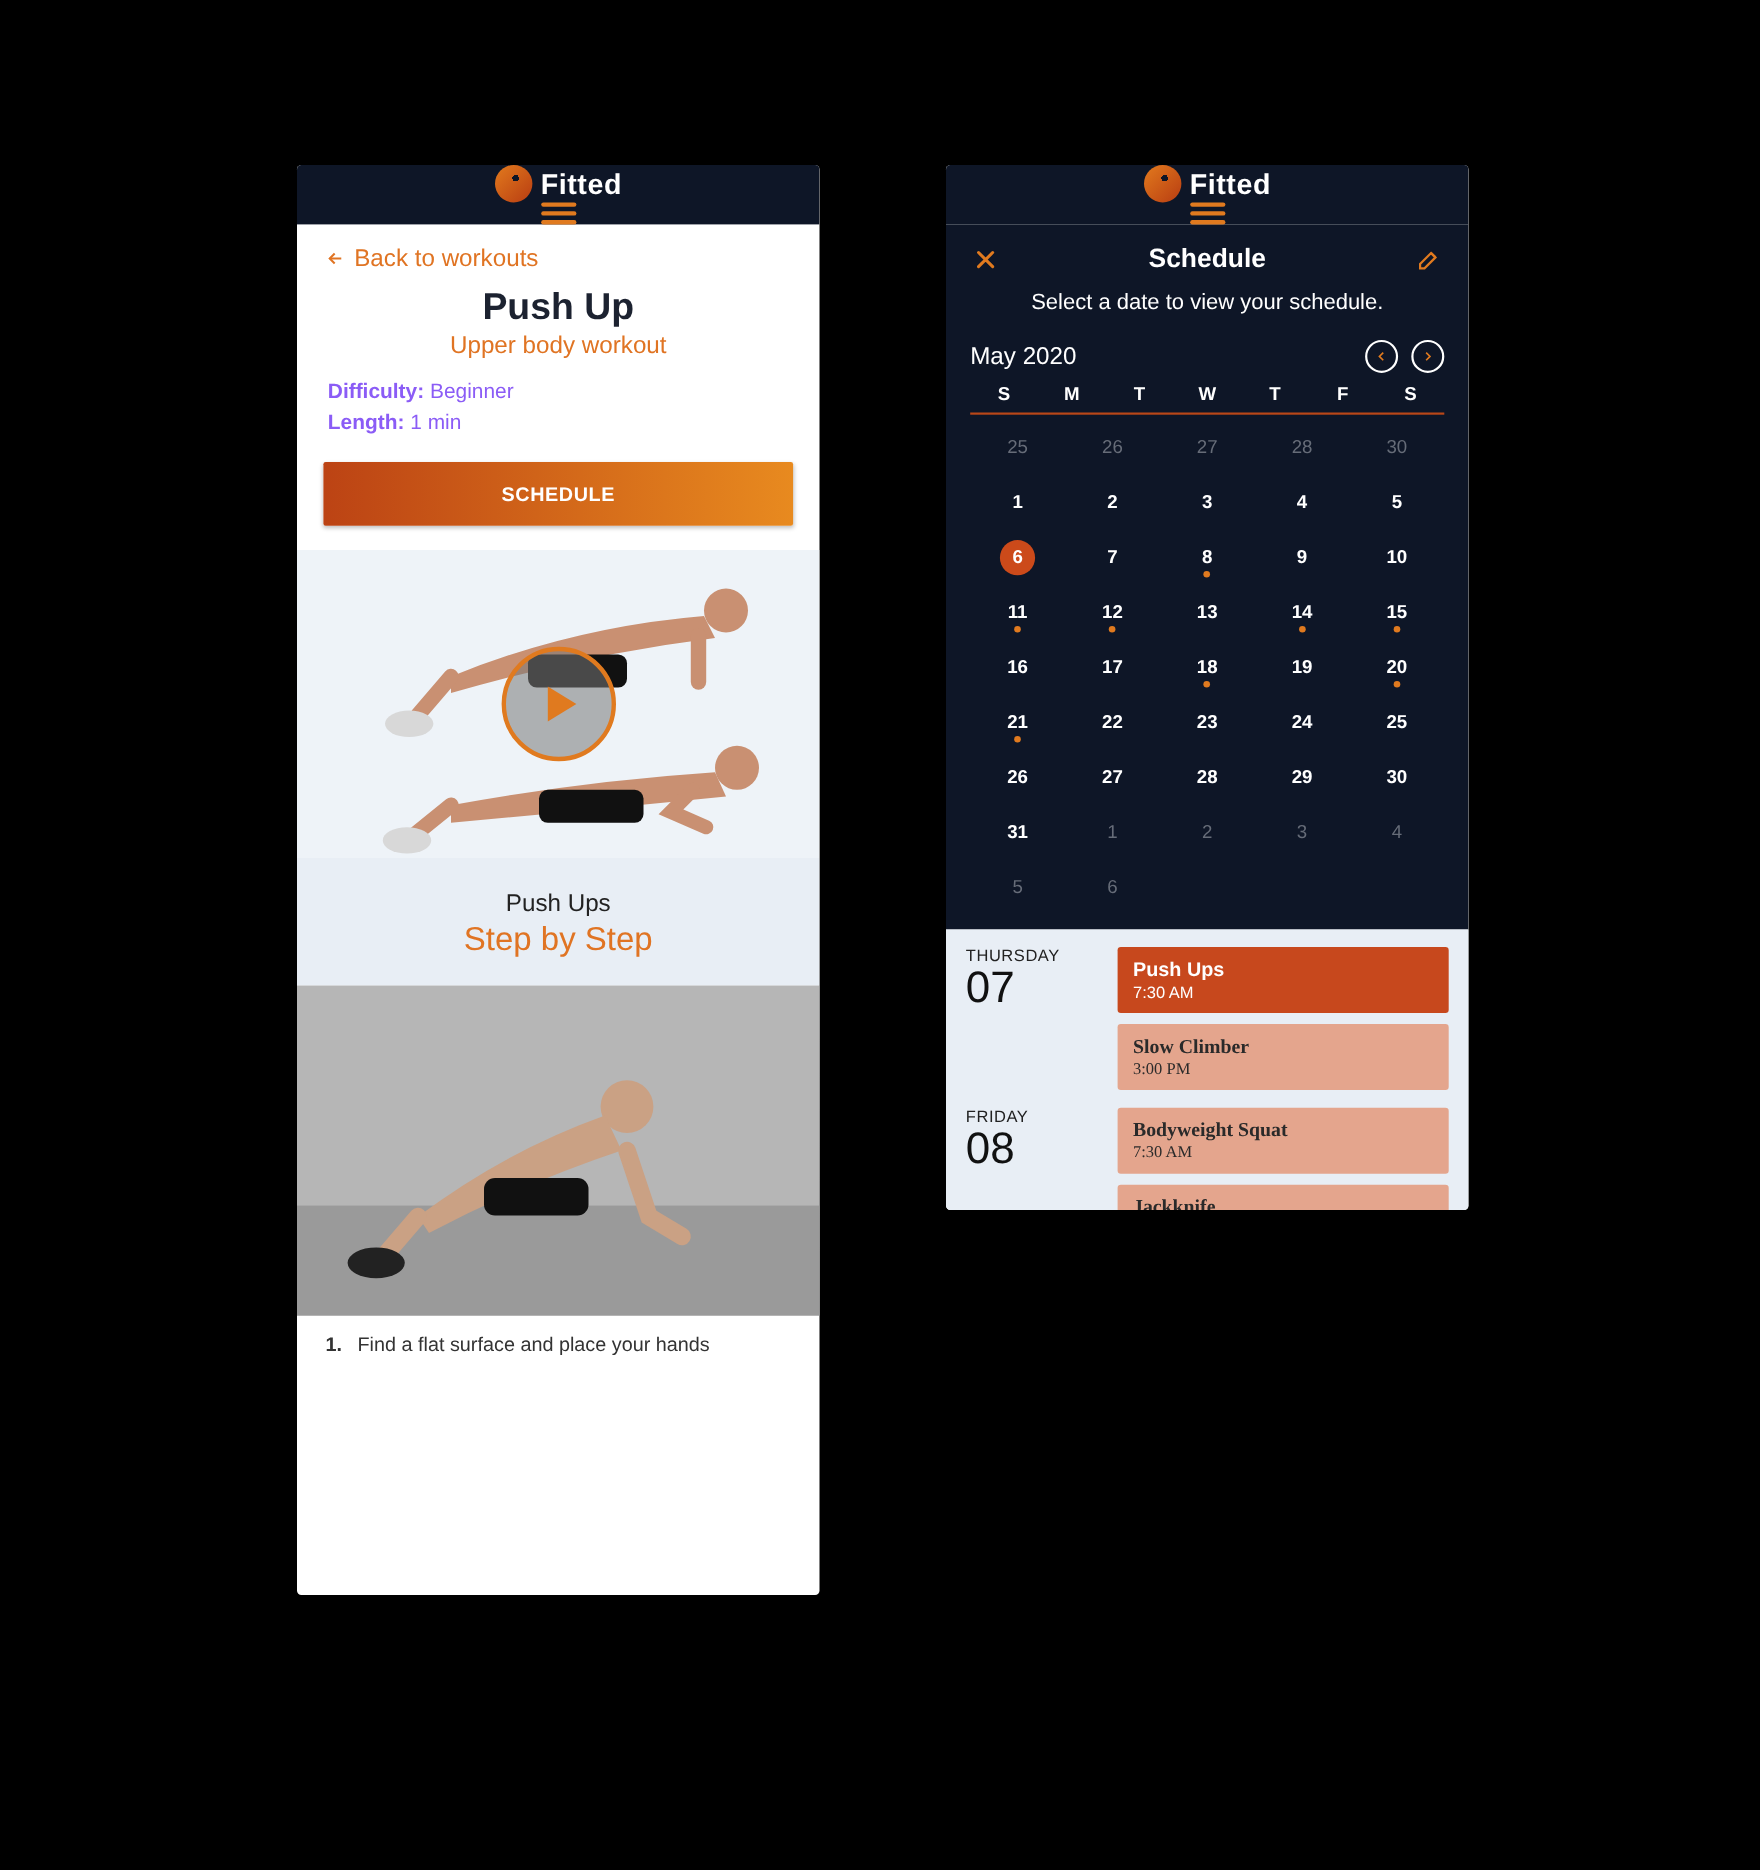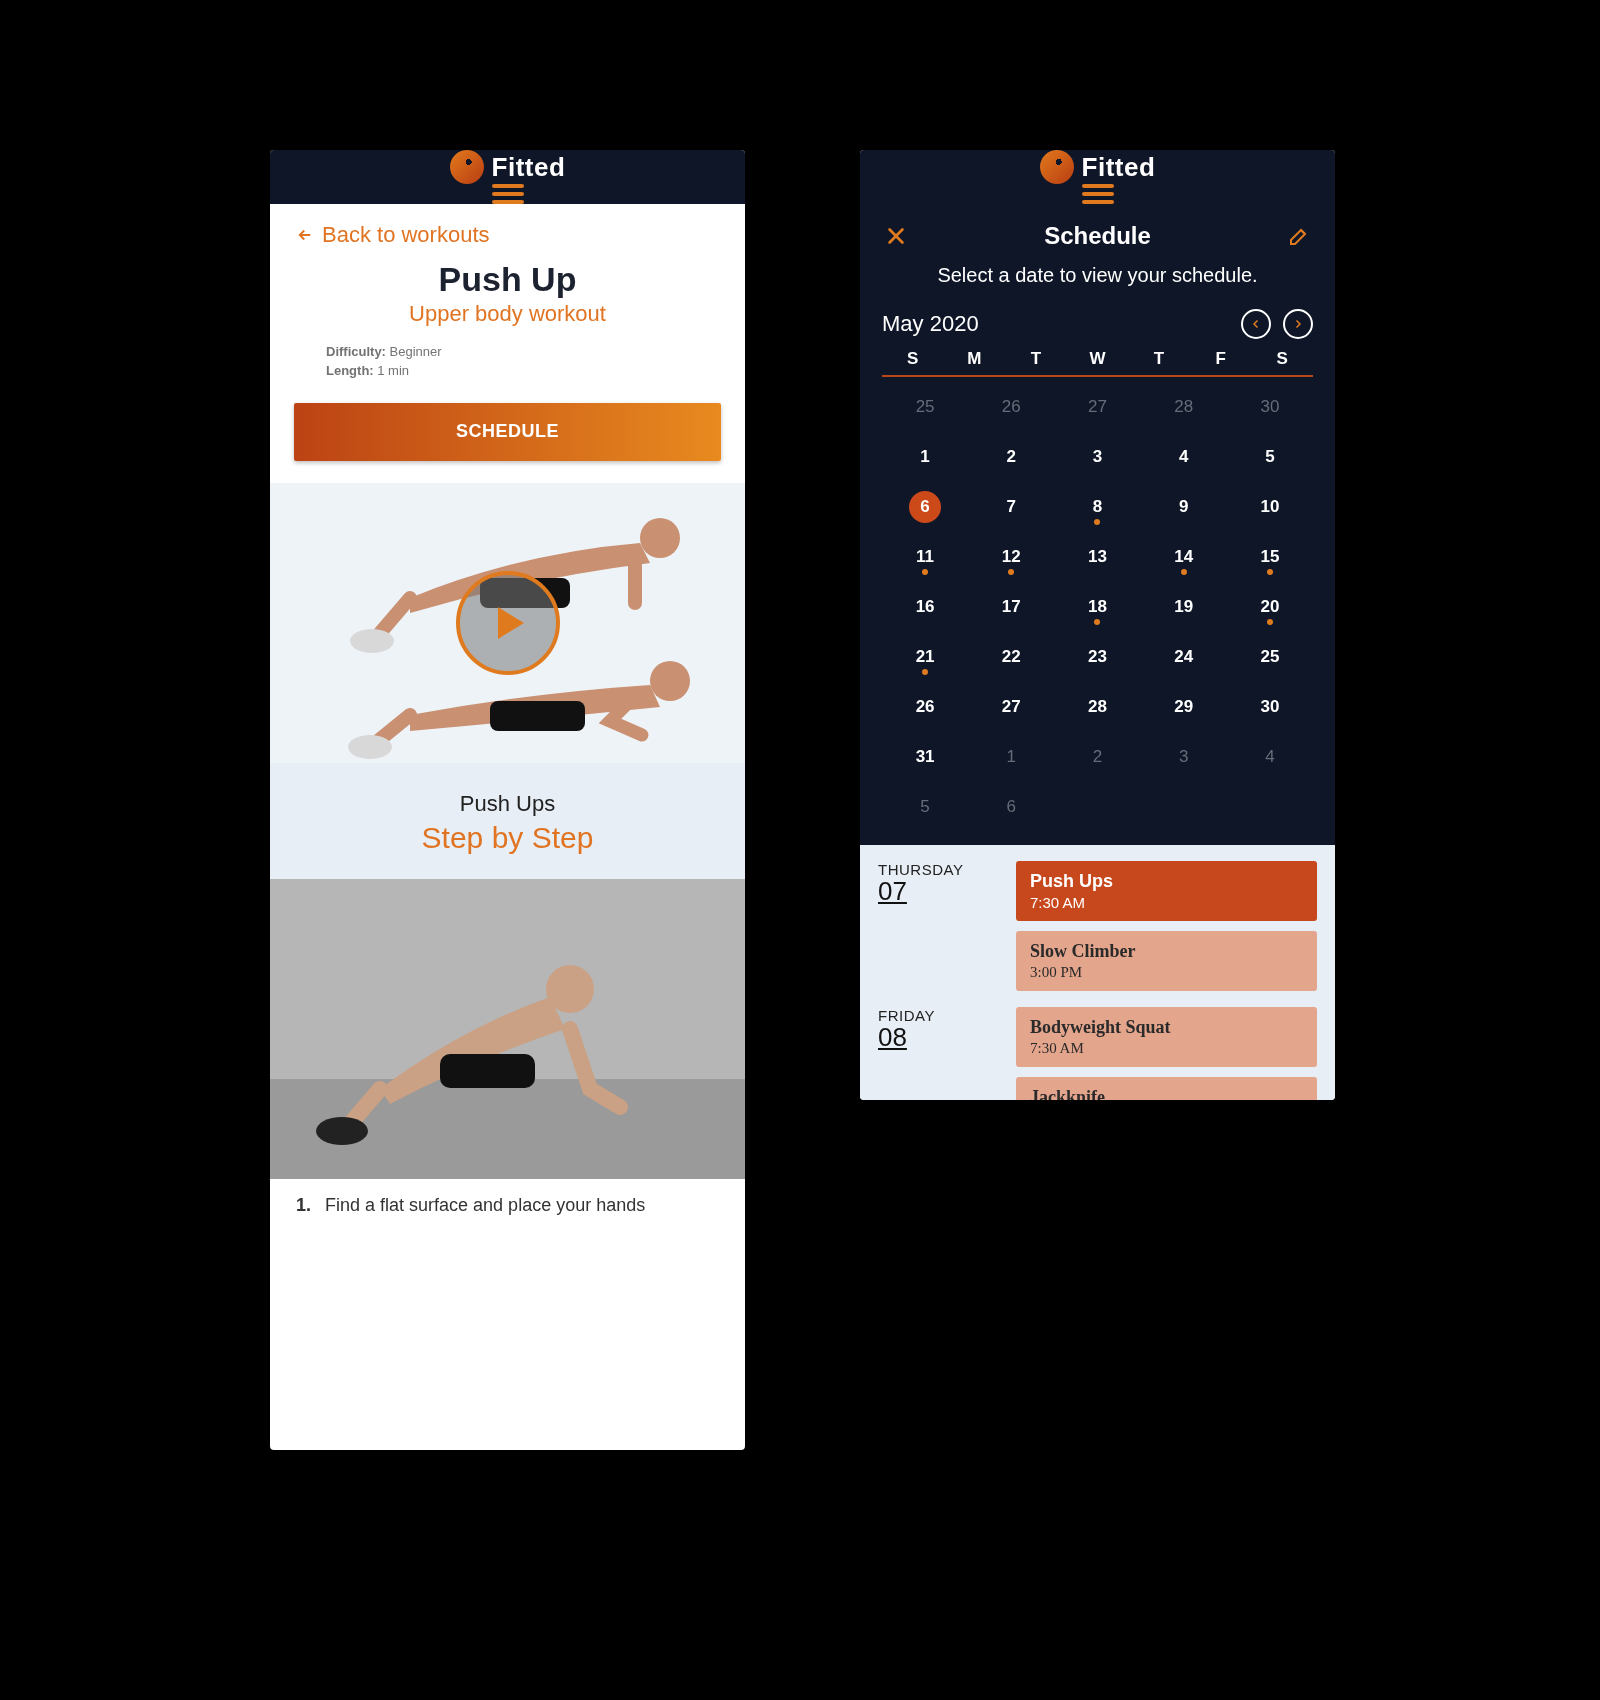--- a/index.html
+++ b/index.html
@@ -18,21 +18,21 @@
       radial-gradient(circle at 55% 35%, #0e1627 3px, transparent 3px);
   }
   .hamburger { width:32px; height:22px; display:flex; flex-direction:column; justify-content:space-between; cursor:pointer; }
   .hamburger span { height:4px; background:#e07a1f; border-radius:2px; }
 
   
   .backrow { display:flex; align-items:center; gap:8px; padding:18px 26px 8px; font-size:22px; color:#e07423; }
   .backrow svg { stroke:#e07423; }
   .ex-title { text-align:center; font-family:'Trebuchet MS',sans-serif; font-size:34px; font-weight:700; color:#1c2230; margin-top:4px; }
   .ex-sub   { text-align:center; font-size:22px; color:#e07423; margin-top:2px; }
-  .meta { padding:16px 28px 0; font-size:13px; color:#737373; line-height:1.45;margin-left:28px; }
+  .meta { padding:16px 28px 0; font-size:19px; color:#8b5cf6; line-height:1.45; }
   .meta b { font-weight:700; }
   .btnrow { display:flex; gap:14px; padding:22px 24px; }
   .btn { flex:1; height:58px; display:flex; align-items:center; justify-content:center; font-weight:700; font-size:18px; letter-spacing:.5px; border-radius:2px; box-shadow:0 2px 4px rgba(0,0,0,.25); cursor:pointer; }
   .btn-grey   { background:#9b9b9b; color:#fff; border:2px solid #e6e6e6; }
   .btn-orange { background:linear-gradient(90deg,#bc4314,#e88a1f); color:#fff; }
   .video-area { height:280px; background:#eef3f8; position:relative; overflow:hidden; }
   .video-area svg.figs { width:100%; height:100%; }
   .playbtn { position:absolute; left:50%; top:50%; transform:translate(-50%,-50%); width:104px; height:104px; border-radius:50%; background:rgba(120,120,120,.55); border:4px solid #e07a1f; display:flex; align-items:center; justify-content:center; cursor:pointer; }
   .playbtn::after { content:""; border-left:26px solid #e07a1f; border-top:16px solid transparent; border-bottom:16px solid transparent; margin-left:6px; }
   .step-head { background:#e8eef5; text-align:center; padding:28px 0 24px; }
@@ -59,21 +59,21 @@
   .grid { display:grid; grid-template-columns:repeat(5,1fr); row-gap:10px; font-size:17px; font-weight:700; padding:0 2px; }
   .cell { position:relative; height:40px; display:flex; align-items:center; justify-content:center; }
   .cell.dim { color:#666c78; font-weight:500; }
   .cell.sel span { background:#cc4a1a; color:#fff; width:32px; height:32px; border-radius:50%; display:flex; align-items:center; justify-content:center; }
   .dot { position:absolute; bottom:2px; left:50%; transform:translateX(-50%); width:6px; height:6px; border-radius:50%; background:#e07a1f; }
 
   .agenda { background:#e8eef5; padding:16px 18px 0; position:relative; height:calc(100% - 560px); overflow:hidden; }
   .day-row { display:flex; align-items:flex-start; gap:20px; margin-bottom:16px; }
   .day-col { width:118px; }
   .day-col .dname { font-size:15px; letter-spacing:.5px; color:#222; }
-  .day-col .dnum  { font-size:26px; font-weight:400; color:#111; line-height:1;text-decoration:underline; }
+  .day-col .dnum  { font-size:40px; font-weight:400; color:#111; line-height:1; }
   .events { flex:1; display:flex; flex-direction:column; gap:10px; }
   .event { border-radius:3px; padding:10px 14px; }
   .event .ename { font-weight:700; font-size:18px; }
   .event .etime { font-size:15px; margin-top:2px; }
   .ev-active { background:#c7481d; color:#fff; }
   .ev-muted  { background:#e4a58d; color:#2a2a2a;font-family:Liberation Serif, serif; }
   .fab { position:absolute; right:22px; bottom:22px; width:56px; height:56px; border-radius:50%; background:#0e1627; display:flex; align-items:center; justify-content:center; cursor:pointer; box-shadow:0 3px 8px rgba(0,0,0,.3); }
   .fab::before,.fab::after { content:""; position:absolute; background:#e07a1f; }
   .fab::before { width:24px; height:4px; }
   .fab::after  { width:4px; height:24px; }

